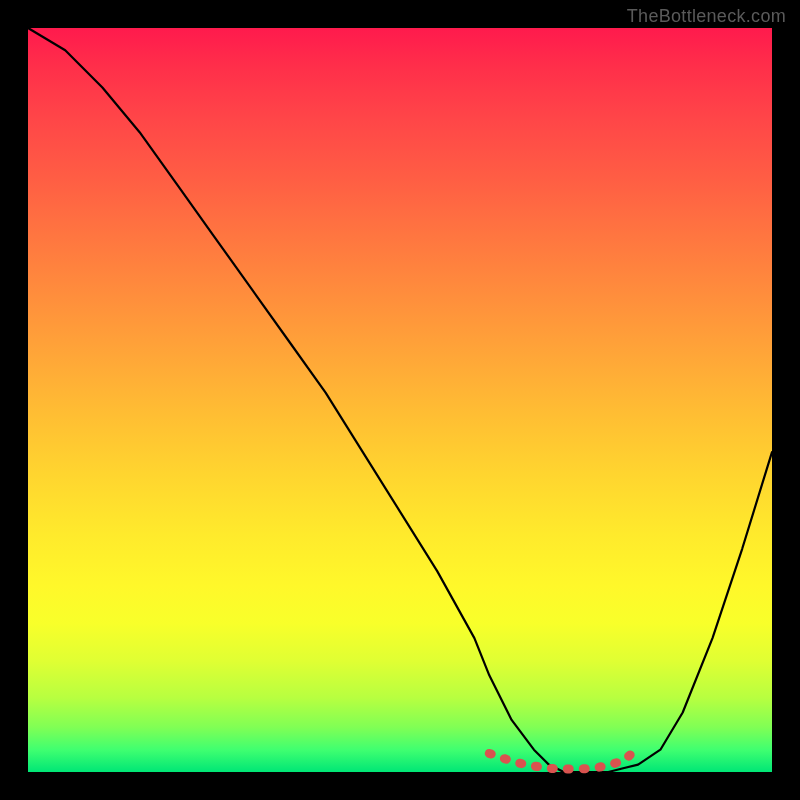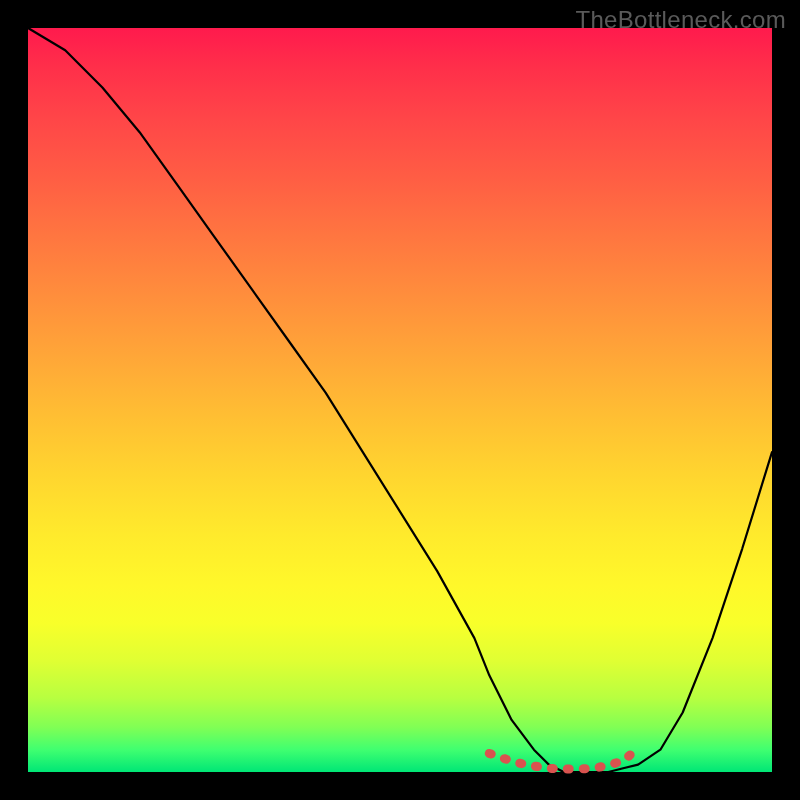--- a/index.html
+++ b/index.html
@@ -8,21 +8,21 @@
     height: 800px;
     background: #000;
     position: relative;
     font-family: Arial, sans-serif;
   }
   .watermark {
     position: absolute;
     top: 6px;
     right: 14px;
     color: #5a5a5a;
-    font-size: 24px;
+    font-size: 18px;
     font-weight: 500;
     letter-spacing: 0.3px;
     z-index: 10;
   }
   .chart-area {
     position: absolute;
     left: 28px;
     top: 28px;
     width: 744px;
     height: 744px;

